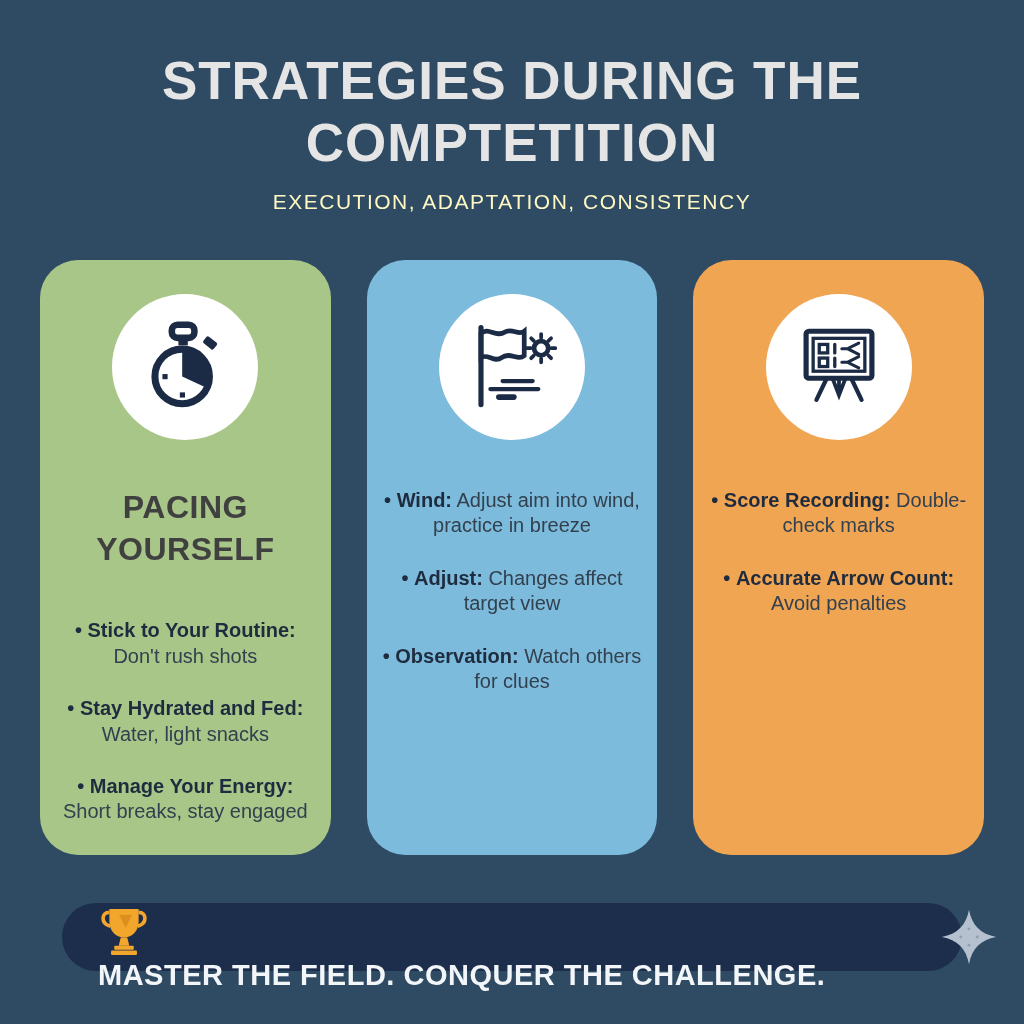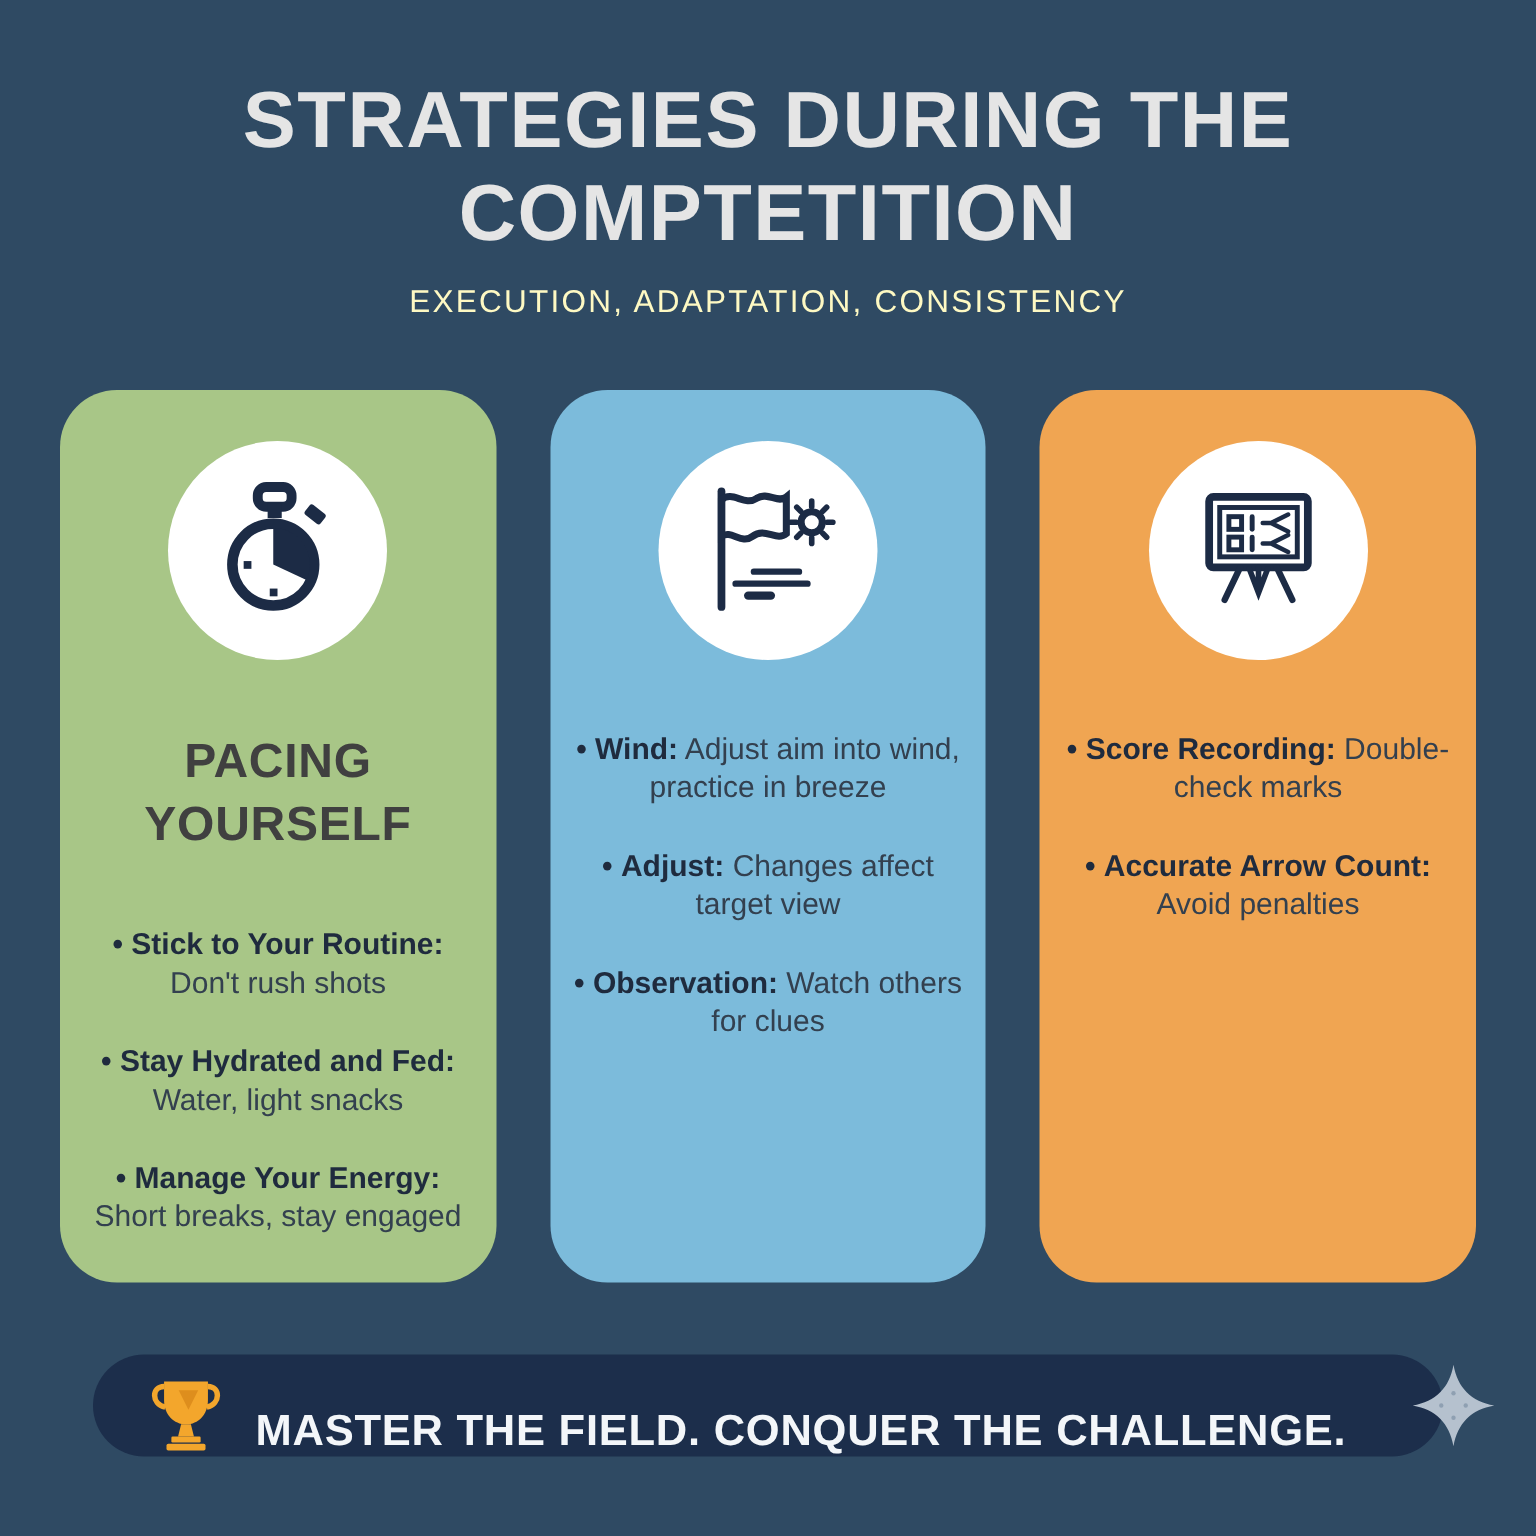--- a/index.html
+++ b/index.html
@@ -69,22 +69,23 @@
   }
   .bullet-label { font-weight: bold; color: #1F2B3E; }
   .bullet-label::before { content: "\2022\00a0"; }
   .banner {
     position: relative;
     margin: 48px 62px 0 62px;
     height: 68px;
     background: #1C2E4B;
     border-radius: 34px;
     display: flex;
-    align-items: flex-end;
+    align-items: flex-start;
     padding: 0 44px 0 36px;
+    flex-direction: column;
   }
   .banner svg.trophy { width: 52px; height: 56px; flex: none; }
   .banner-text {
     flex: 1;
     text-align: center;
     color: #F3F6F9;
     font-size: 29px;
     font-weight: bold;
     letter-spacing: 0.5px;
     white-space: nowrap;

